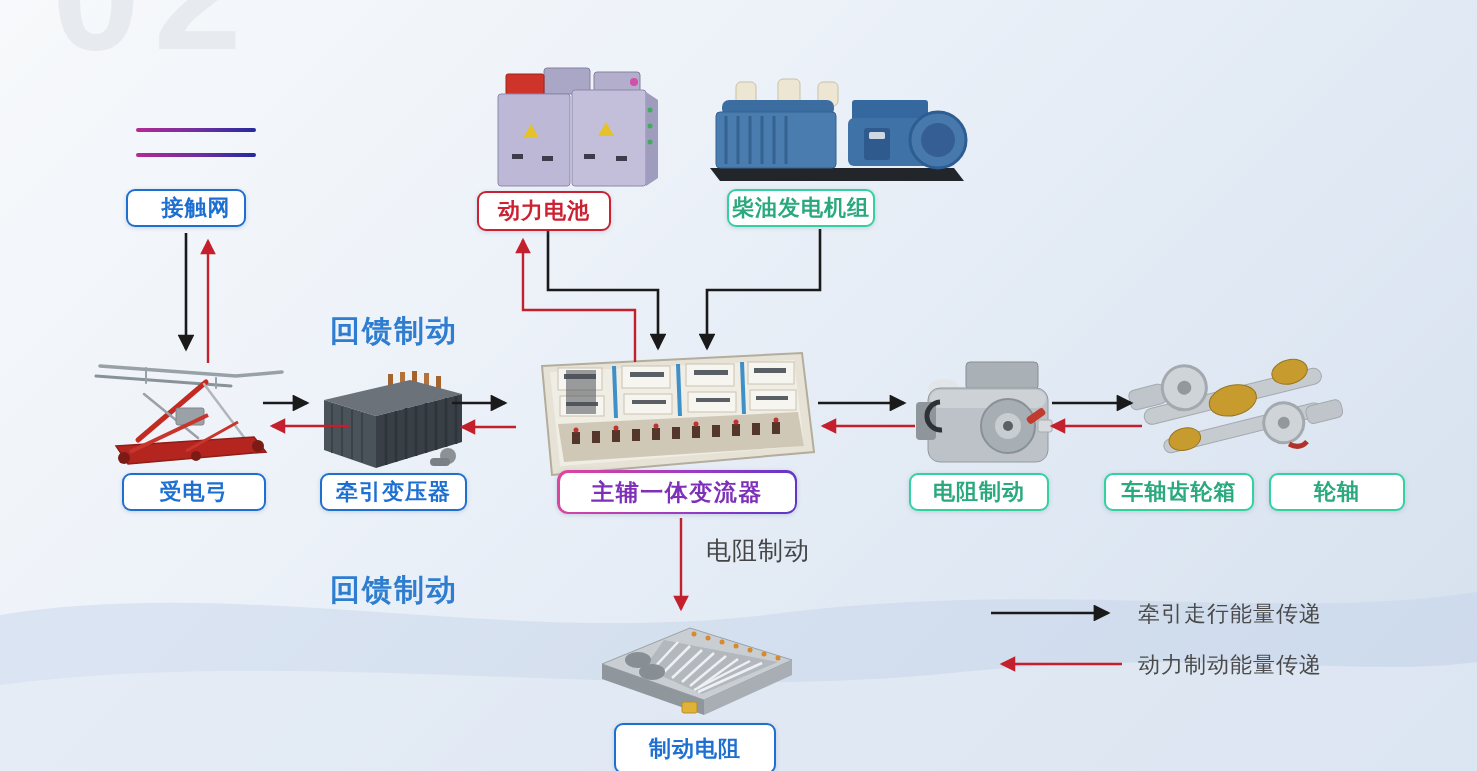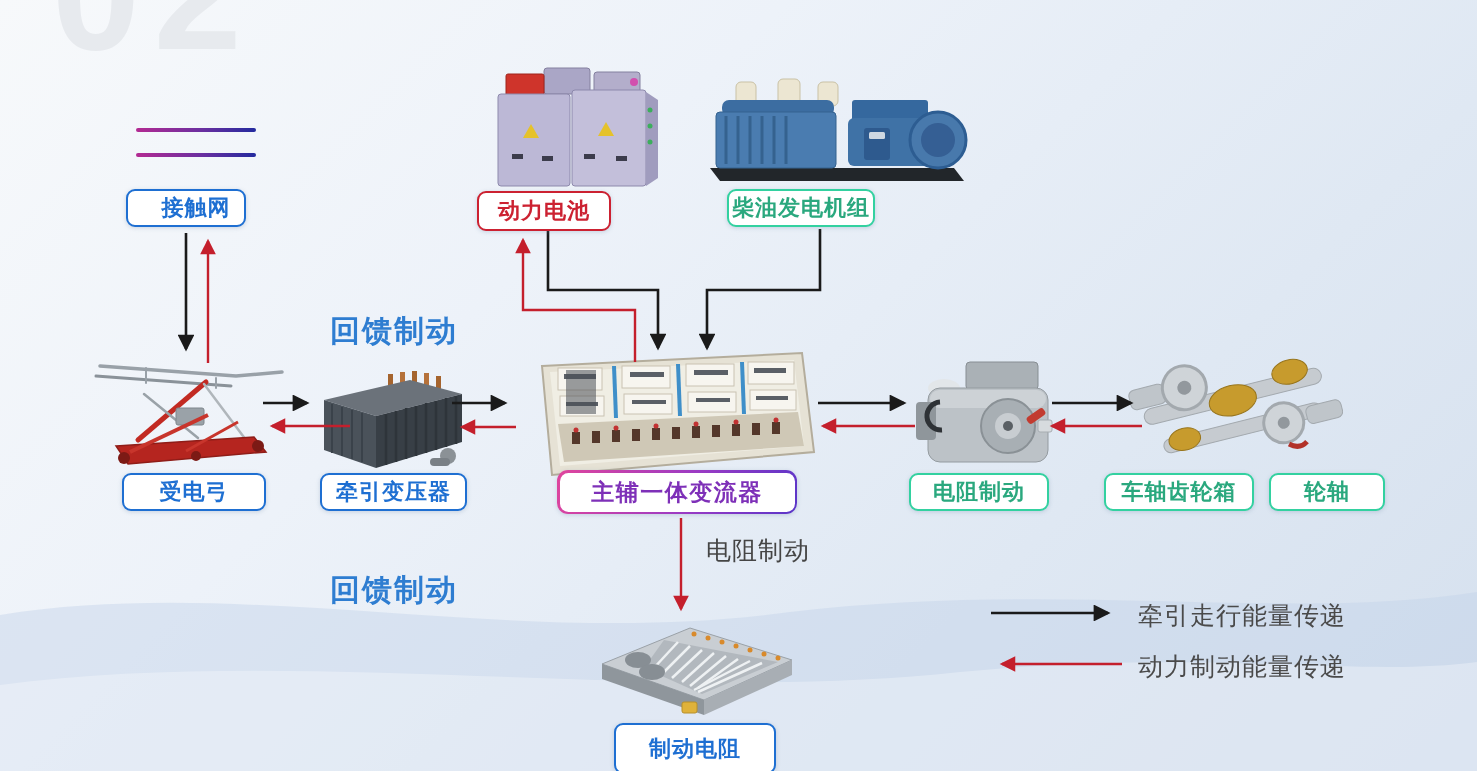--- a/index.html
+++ b/index.html
@@ -19,21 +19,21 @@
   .c-red{border-color:#cc2131;color:#cc2131;}
   .c-green{border-color:#33d1a0;color:#2aa87e;}
   .lb-grad{position:absolute;border-radius:11px;padding:2.5px;
     background:linear-gradient(110deg,#e0459c 0%,#9b3bc4 55%,#5a35c8 100%);
     box-shadow:0 1px 4px rgba(110,135,170,0.30);box-sizing:border-box;}
   .lb-grad-inner{width:100%;height:100%;border-radius:8.5px;background:#ffffff;
     display:flex;align-items:center;justify-content:center;font-weight:bold;font-size:23px;
     letter-spacing:1.5px;color:#7e30b8;box-sizing:border-box;}
   .flow-blue{position:absolute;font-size:30px;font-weight:bold;color:#2e7dd1;letter-spacing:2px;}
   .flow-gray{position:absolute;font-size:25px;color:#454545;letter-spacing:1px;}
-  .legend-text{position:absolute;font-size:25px;color:#4a4a4a;letter-spacing:1px;font-family:Liberation Mono, monospace;}
+  .legend-text{position:absolute;font-size:22px;color:#4a4a4a;letter-spacing:1px;font-family:Liberation Mono, monospace;}
 </style>
 </head>
 <body>
 
 <div class="stage">
 
   <div class="bg-num">02</div>
 
   <svg class="waves" viewBox="0 0 1477 771">
     <path d="M0,615 C250,575 520,650 790,612 C1060,580 1290,622 1477,592 L1477,771 L0,771 Z" fill="rgba(196,211,232,0.45)"></path>
@@ -302,21 +302,21 @@
   </div>
 
   <div class="lb c-green" style="left:909px;top:473px;width:140px;height:38px;">
       <span>电阻制动</span>
     </div>
 
   <div class="lb c-green" style="left:1104px;top:473px;width:150px;height:38px;">
       <span>车轴齿轮箱</span>
     </div>
 
-  <div class="lb c-green" style="left:1269px;top:473px;width:116px;height:38px;">
+  <div class="lb c-green" style="left:1269px;top:473px;width:136px;height:38px;">
       <span>轮轴</span>
     </div>
 
   <div class="lb c-blue" style="left:614px;top:723px;width:162px;height:51px;">
       <span>制动电阻</span>
     </div>
 
   <div class="flow-blue" style="left:330px;top:311px;">回馈制动</div>
   <div class="flow-blue" style="left:330px;top:570px;">回馈制动</div>
   <div class="flow-gray" style="left:706px;top:534px;">电阻制动</div>

